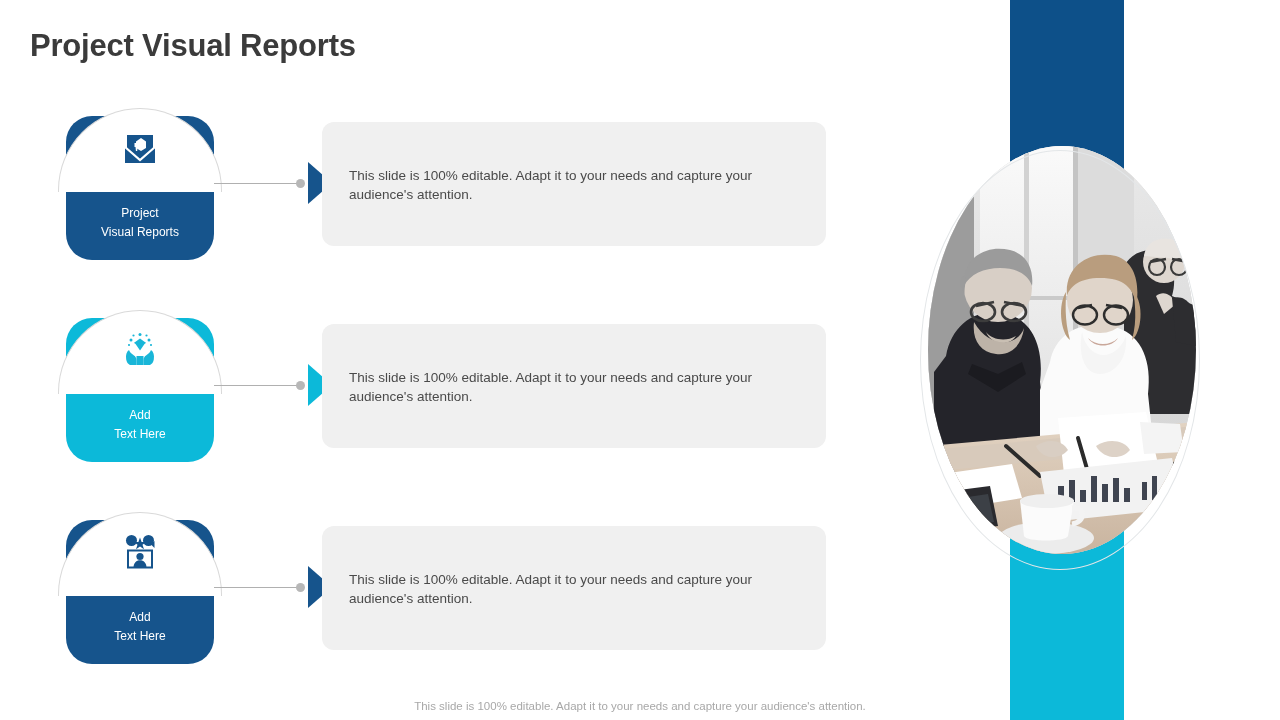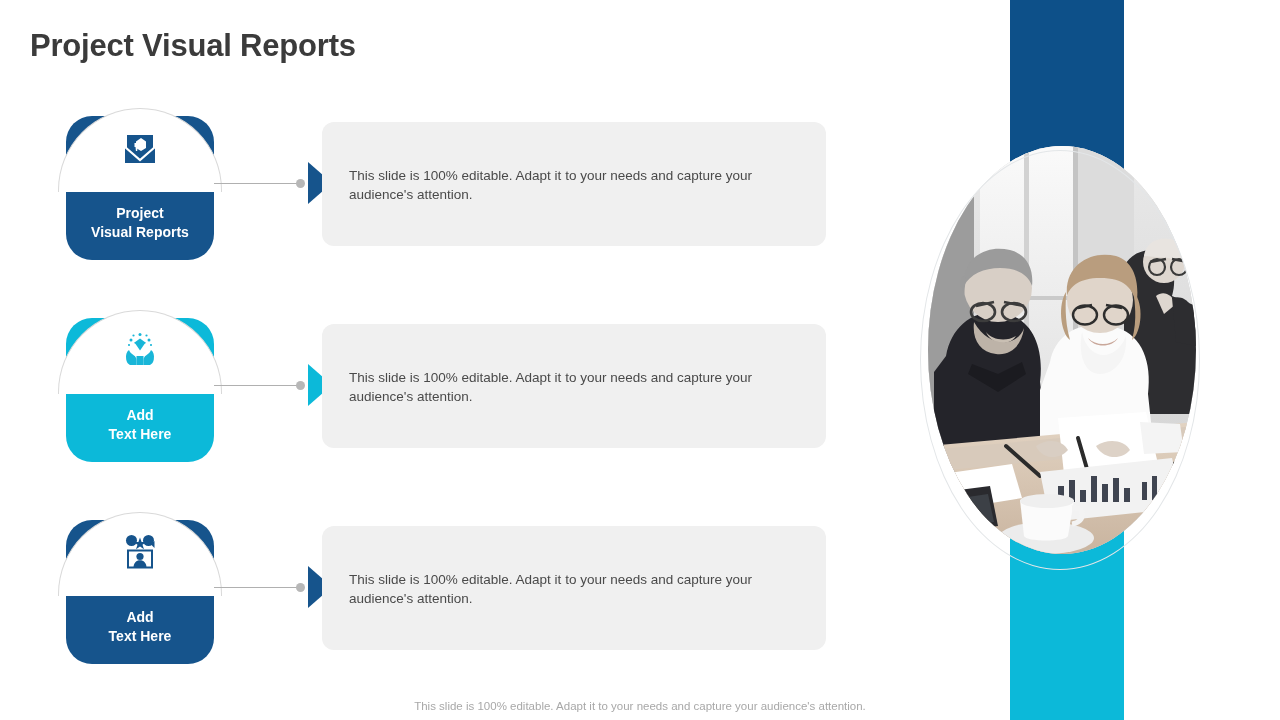--- a/index.html
+++ b/index.html
@@ -82,22 +82,22 @@
     justify-content: center;
   }
   .card-icon svg { display: block; }
   .card-label {
     position: absolute;
     left: 0;
     right: 0;
     top: 96px;
     text-align: center;
     color: #ffffff;
-    font-size: 14px;
-    font-weight: bold;
+    font-size: 12px;
+    font-weight: normal;
     line-height: 19px;
     white-space: pre-line;
   }
 
   
   .connector-line {
     position: absolute;
     left: 214px;
     top: 83px;
     width: 88px;

